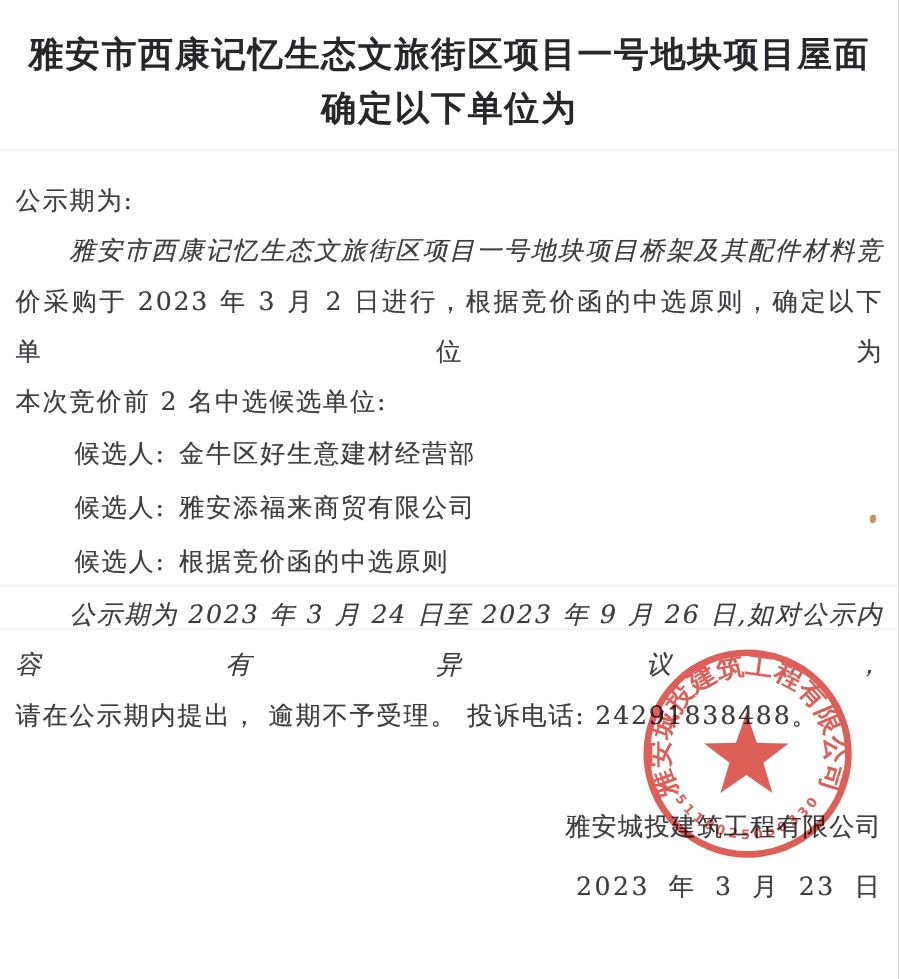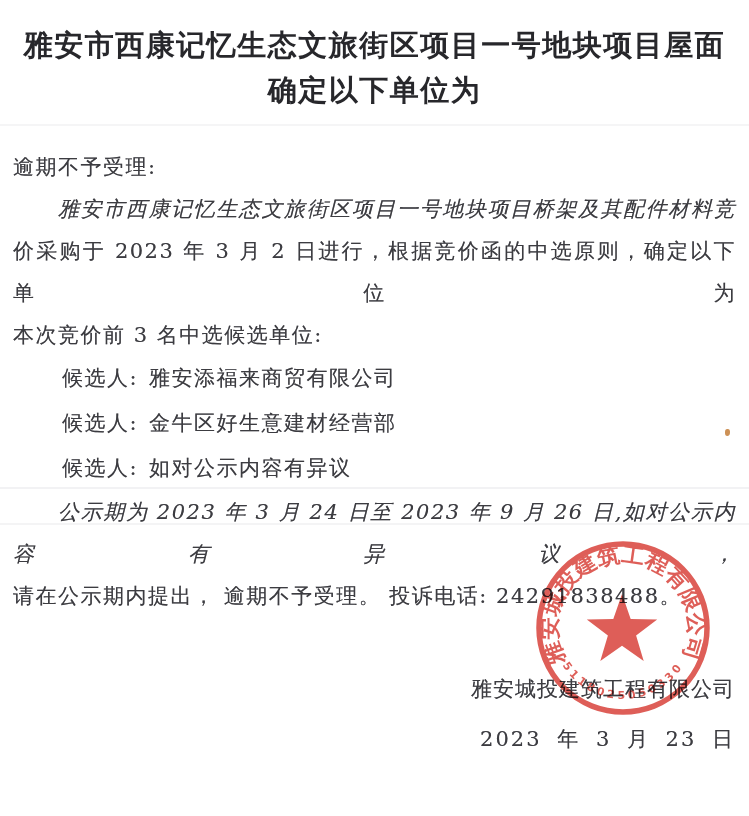--- a/index.html
+++ b/index.html
@@ -75,37 +75,37 @@
   <div class="scan-line" style="top:487px; opacity:.7;"></div>
   <div class="scan-line" style="top:523px; opacity:.6;"></div>
   <div class="speck"></div>
 
   <div class="doc-title">
     <div>雅安市西康记忆生态文旅街区项目一号地块项目屋面</div>
     <div>确定以下单位为</div>
   </div>
 
   <div class="doc-body">
-    <div class="ln">逾期不予受理:</div>
+    <div class="ln">公示期为:</div>
 
     <div>
       <div class="ln-justify indent">雅安市西康记忆生态文旅街区项目一号地块项目桥架及其配件材料竞</div>
       <div class="ln-justify">价采购于 2023 年 3 月 2 日进行，根据竞价函的中选原则，确定以下单位为</div>
-      <div class="ln">本次竞价前 3 名中选候选单位:</div>
+      <div class="ln">本次竞价前 2 名中选候选单位:</div>
     </div>
 
     <div>
       <div class="ln cand-line">
+        <span class="cand-label">候选人:</span><span>金牛区好生意建材经营部</span>
+      </div>
+      <div class="ln cand-line">
         <span class="cand-label">候选人:</span><span>雅安添福来商贸有限公司</span>
       </div>
       <div class="ln cand-line">
-        <span class="cand-label">候选人:</span><span>金牛区好生意建材经营部</span>
-      </div>
-      <div class="ln cand-line">
-        <span class="cand-label">候选人:</span><span>如对公示内容有异议</span>
+        <span class="cand-label">候选人:</span><span>根据竞价函的中选原则</span>
       </div>
     </div>
 
     <div>
       <div class="ln-justify indent">公示期为 2023 年 3 月 24 日至 2023 年 9 月 26 日,如对公示内容有异议，</div>
       <div class="ln">请在公示期内提出， 逾期不予受理。 投诉电话: 24291838488。</div>
     </div>
   </div>
 
   <div class="signature">

